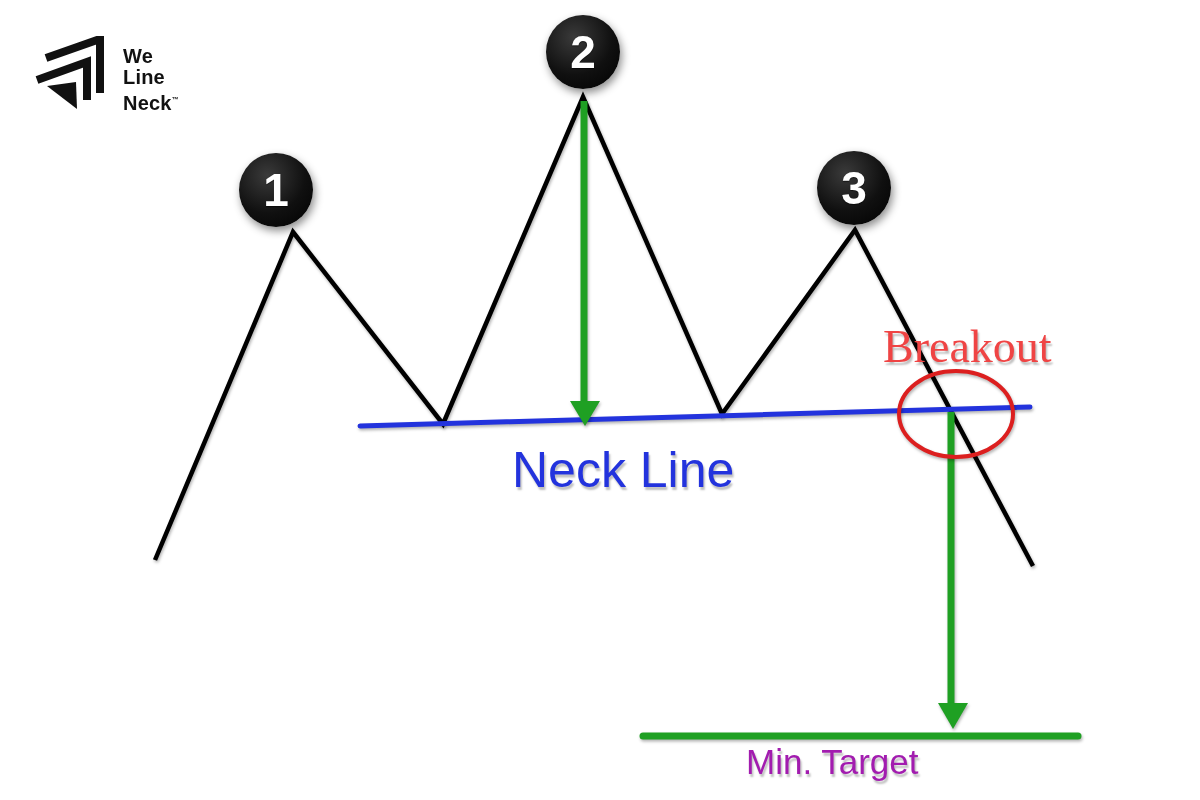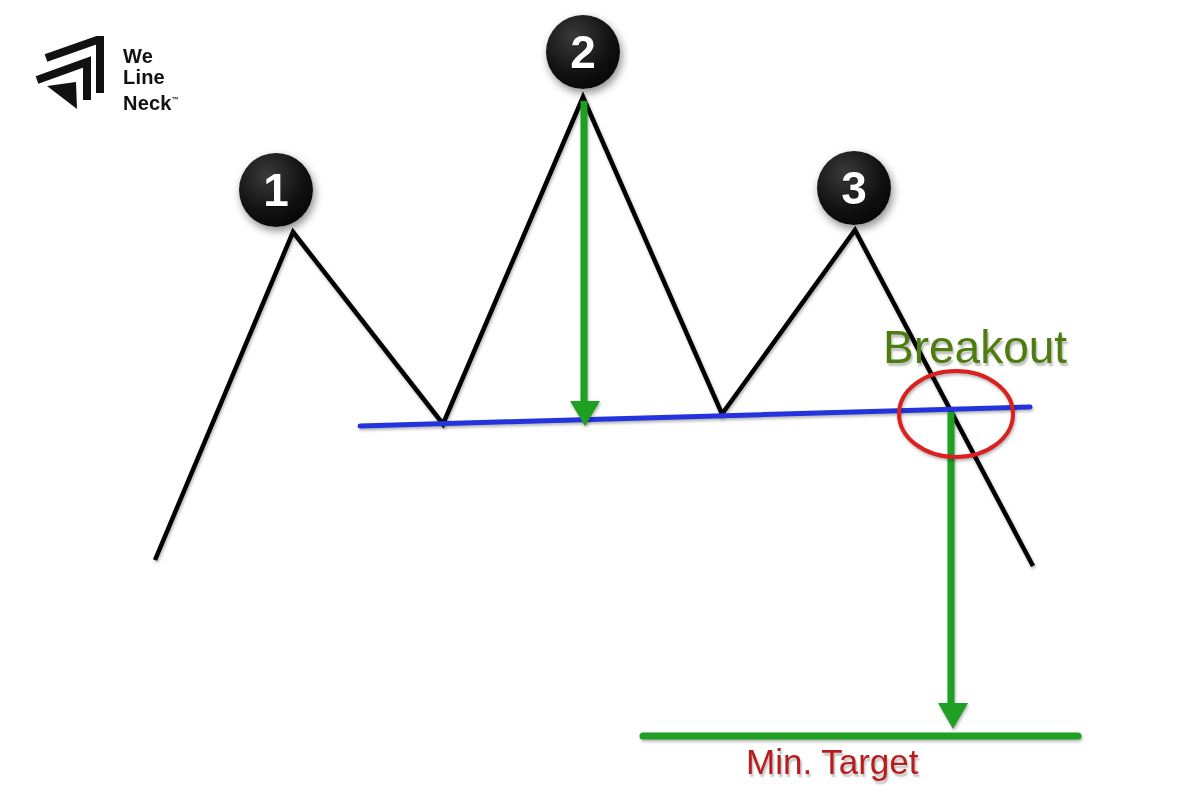--- a/index.html
+++ b/index.html
@@ -81,16 +81,17 @@
   <div class="marker marker-1">
     <span>1</span>
   </div>
   <div class="marker marker-2">
     <span>2</span>
   </div>
   <div class="marker marker-3">
     <span>3</span>
   </div>
 
-  <div class="label label-breakout" style="color: #4d7c0f;">Breakout</div>
-  <div class="label label-target" style="color: #b91c1c;">Min. Target</div>
+  <div class="label label-neckline" style="color: rgb(35, 51, 221);">Neck Line</div>
+  <div class="label label-breakout" style="color: #ef4444; font-family: Liberation Serif, serif;">Breakout</div>
+  <div class="label label-target" style="color: #a21caf;">Min. Target</div>
 
 </div>
 
 </body></html>

